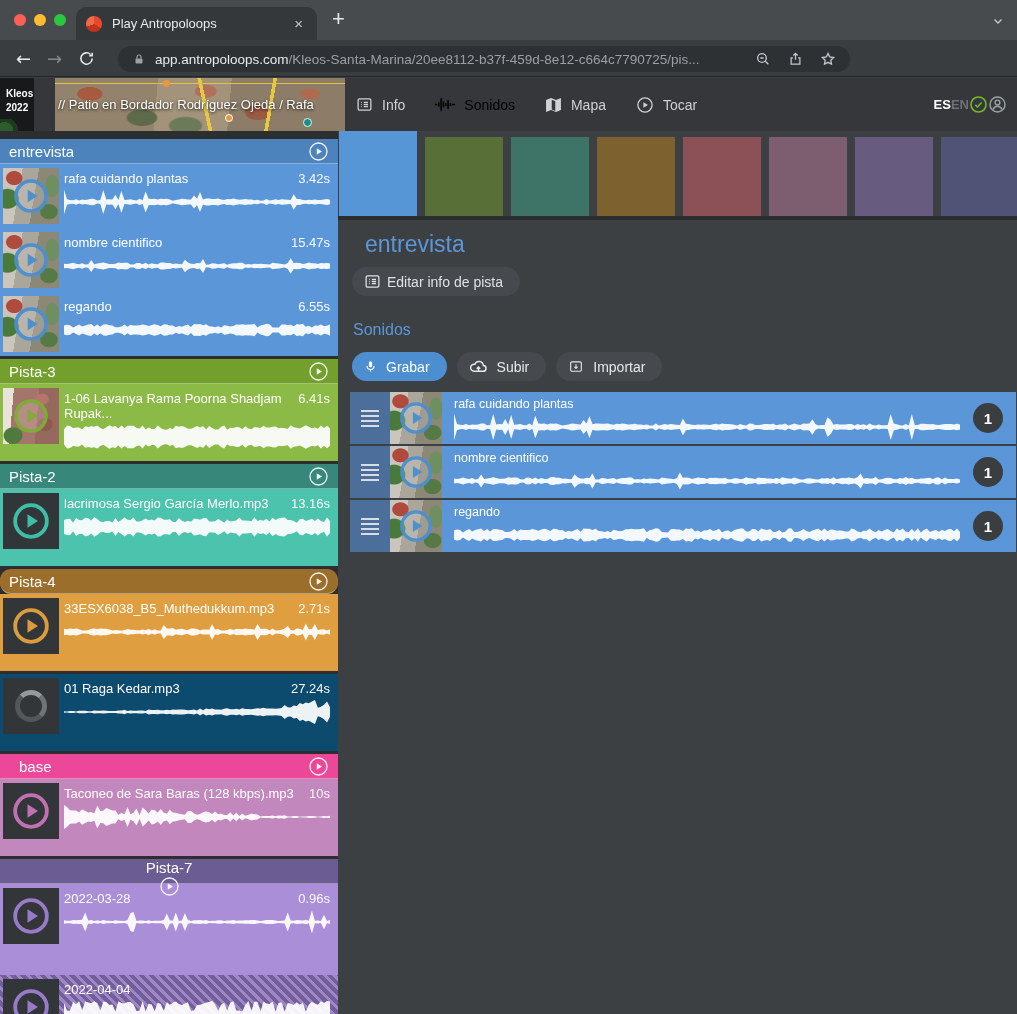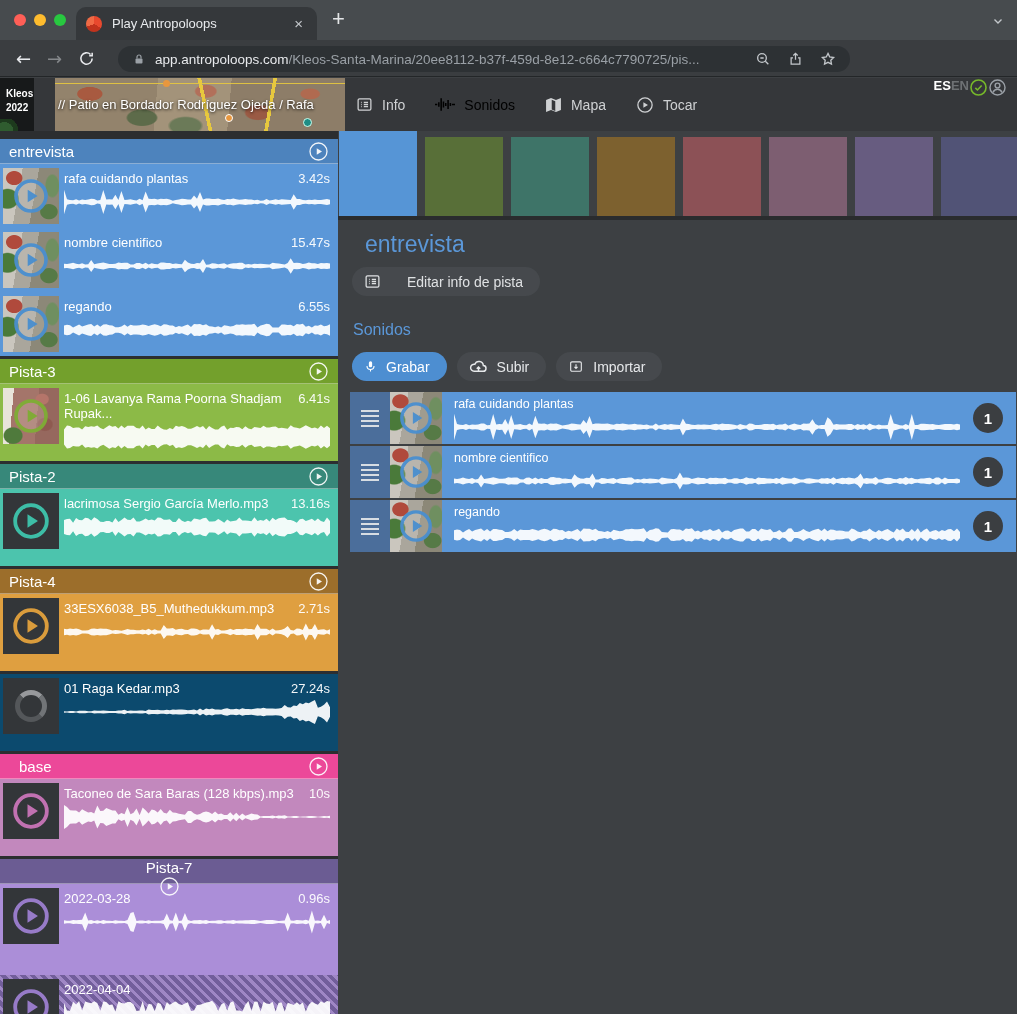--- a/index.html
+++ b/index.html
@@ -55,21 +55,21 @@
       linear-gradient(95deg, #93836c 0 35%, #a3937a 35% 60%, #8d7d68 60% 100%); }
   .mk { position:absolute; border-radius:50%; }
   .mk-orange { left:170px; top:36px; width:8px; height:8px; background:#e8973e; border:1px solid #fff; }
   .mk-teal { left:248px; top:40px; width:9px; height:9px; background:#1f8d85; border:1px solid #cfe; }
   .mk-orange2 { left:108px; top:2px; width:7px; height:7px; background:#e8973e; }
   .breadcrumb { position:absolute; left:58px; top:0; width:287px; height:53px; display:flex; align-items:center;
                 color:#fff; font-size:13px; font-weight:500; text-shadow:0 1px 3px rgba(0,0,0,.9); }
   .mainnav { position:absolute; left:356px; top:0; height:53px; display:flex; align-items:center; gap:30px; }
   .nav-item { display:flex; align-items:center; gap:9px; color:#cfd1d3; font-size:14px; }
   .nav-item.active { color:var(--green); }
-  .hdr-right { position:absolute; right:10px; top:0; height:53px; display:flex; }
+  .hdr-right { position:absolute; right:10px; top:0; height:53px; display:flex; align-items:center; }
   .lang-es { color:#fff; font-weight:700; font-size:13px; }
   .lang-en { color:#6e7174; font-weight:700; font-size:13px; }
 
   
   .sidebar { position:absolute; left:0; top:131px; width:338px; bottom:0; background:#2c2e30; overflow:hidden; }
   .track { margin-top:3px; }
   .track.first { margin-top:8px; }
   .track-header { height:25px; display:flex; align-items:center; padding:0 9px; color:#fff;
                   font-size:15px; font-weight:500; border-bottom:1px solid rgba(255,255,255,.35); }
   .track-header .sp { flex:1; }
@@ -99,21 +99,21 @@
   .wave { height:26px; margin-top:3px; }
   .striped { background:repeating-linear-gradient(45deg,#9f87c5 0 3px,#725e9b 3px 7px);margin-top:27px; }
 
   
   .main { position:absolute; left:338px; top:131px; right:0; bottom:0; background:#3d4043; }
   .palette { position:absolute; top:0; left:1px; right:0; height:85px; display:flex; gap:8px; align-items:flex-end; }
   .sq { width:78px; height:79px; flex:none; }
   .sq.active { height:85px; }
   .palette-shadow { position:absolute; top:85px; left:0; right:0; height:4px; background:#2a2c2e; }
   .panel-title { position:absolute; left:27px; top:100px; font-size:23px; }
-  .edit-btn { position:absolute; left:14px; top:136px; display:inline-flex; align-items:center; gap:26px;
+  .edit-btn { position:absolute; left:14px; top:136px; display:inline-flex; align-items:center; gap:6px;
               background:#46494d; color:#dfe1e3; font-size:14px; padding:6px 17px 6px 12px;
               border-radius:17px; border:none; }
   .section-label { position:absolute; left:15px; top:190px; font-size:16px; }
   .btn-row { position:absolute; left:14px; top:221px; display:flex; gap:10px; }
   .pill { display:inline-flex; align-items:center; gap:9px; border-radius:16px; padding:6px 17px 6px 12px;
           font-size:14px; color:#e6e8ea; background:#46494d; border:none; }
   .pill.primary { color:#fff; }
   .sound-list { position:absolute; top:261px; left:12px; right:1px; }
   .mrow { display:flex; height:52px; margin-bottom:2px; }
   .handle { width:40px; flex:none; background:#4b6e9b; display:flex; flex-direction:column; gap:3px;
@@ -411,21 +411,21 @@
         <div class="wave">
             <svg width="266" height="26" viewBox="0 0 266 26" preserveAspectRatio="none">
               <path d="M0 13 L0.0 6.0 L3.0 5.1 L6.0 4.8 L9.1 8.8 L12.1 3.9 L15.1 6.0 L18.1 6.2 L21.2 3.7 L24.2 4.3 L27.2 6.4 L30.2 3.2 L33.3 5.0 L36.3 7.8 L39.3 8.0 L42.3 6.9 L45.3 6.9 L48.4 8.5 L51.4 4.1 L54.4 7.9 L57.4 6.0 L60.5 3.4 L63.5 5.8 L66.5 6.0 L69.5 3.5 L72.5 7.5 L75.6 7.5 L78.6 6.2 L81.6 4.5 L84.6 6.2 L87.7 5.5 L90.7 6.6 L93.7 3.5 L96.7 3.8 L99.8 5.7 L102.8 5.8 L105.8 5.2 L108.8 7.9 L111.8 7.9 L114.9 4.1 L117.9 6.8 L120.9 8.1 L123.9 6.8 L127.0 7.7 L130.0 4.5 L133.0 5.1 L136.0 5.7 L139.0 4.3 L142.1 3.8 L145.1 7.5 L148.1 7.6 L151.1 7.2 L154.2 5.1 L157.2 6.7 L160.2 8.8 L163.2 5.5 L166.3 7.6 L169.3 6.9 L172.3 6.4 L175.3 3.5 L178.3 6.6 L181.4 6.4 L184.4 6.7 L187.4 7.2 L190.4 3.3 L193.5 7.1 L196.5 6.1 L199.5 6.8 L202.5 4.8 L205.5 7.5 L208.6 3.7 L211.6 6.0 L214.6 4.3 L217.6 3.7 L220.7 3.6 L223.7 6.0 L226.7 6.1 L229.7 7.1 L232.8 8.7 L235.8 5.3 L238.8 4.8 L241.8 7.0 L244.8 6.1 L247.9 4.8 L250.9 7.0 L253.9 4.6 L256.9 7.0 L260.0 8.1 L263.0 3.4 L266.0 7.1 L266 13 L266.0 18.9 L263.0 22.6 L260.0 17.9 L256.9 19.0 L253.9 21.4 L250.9 19.0 L247.9 21.2 L244.8 19.9 L241.8 19.0 L238.8 21.2 L235.8 20.7 L232.8 17.3 L229.7 18.9 L226.7 19.9 L223.7 20.0 L220.7 22.4 L217.6 22.3 L214.6 21.7 L211.6 20.0 L208.6 22.3 L205.5 18.5 L202.5 21.2 L199.5 19.2 L196.5 19.9 L193.5 18.9 L190.4 22.7 L187.4 18.8 L184.4 19.3 L181.4 19.6 L178.3 19.4 L175.3 22.5 L172.3 19.6 L169.3 19.1 L166.3 18.4 L163.2 20.5 L160.2 17.2 L157.2 19.3 L154.2 20.9 L151.1 18.8 L148.1 18.4 L145.1 18.5 L142.1 22.2 L139.0 21.7 L136.0 20.3 L133.0 20.9 L130.0 21.5 L127.0 18.3 L123.9 19.2 L120.9 17.9 L117.9 19.2 L114.9 21.9 L111.8 18.1 L108.8 18.1 L105.8 20.8 L102.8 20.2 L99.8 20.3 L96.7 22.2 L93.7 22.5 L90.7 19.4 L87.7 20.5 L84.6 19.8 L81.6 21.5 L78.6 19.8 L75.6 18.5 L72.5 18.5 L69.5 22.5 L66.5 20.0 L63.5 20.2 L60.5 22.6 L57.4 20.0 L54.4 18.1 L51.4 21.9 L48.4 17.5 L45.3 19.1 L42.3 19.1 L39.3 18.0 L36.3 18.2 L33.3 21.0 L30.2 22.8 L27.2 19.6 L24.2 21.7 L21.2 22.3 L18.1 19.8 L15.1 20.0 L12.1 22.1 L9.1 17.2 L6.0 21.2 L3.0 20.9 L0.0 20.0 Z" fill="rgba(255,255,255,0.93)"></path>
             </svg>
           </div>
       </div>
     </div>
   </section>
 
   <section class="track">
-    <div class="track-header" style="background: rgb(156, 110, 43);">
+    <div class="track-header" style="background: rgb(156, 110, 43); border-radius: 11px;">
       <span>Pista-4</span>
         <span class="sp"></span>
       <span class="playcircle">
           <svg width="21" height="21" viewBox="0 0 24 24" fill="none" stroke="currentColor" stroke-width="1.5">
             <circle cx="12" cy="12" r="9.7"></circle>
             <path d="M10 8.4 16 12l-6 3.6z" fill="currentColor" stroke="none"></path>
           </svg>
         </span>
     </div>
     <div style="background: rgb(223, 159, 64);">

